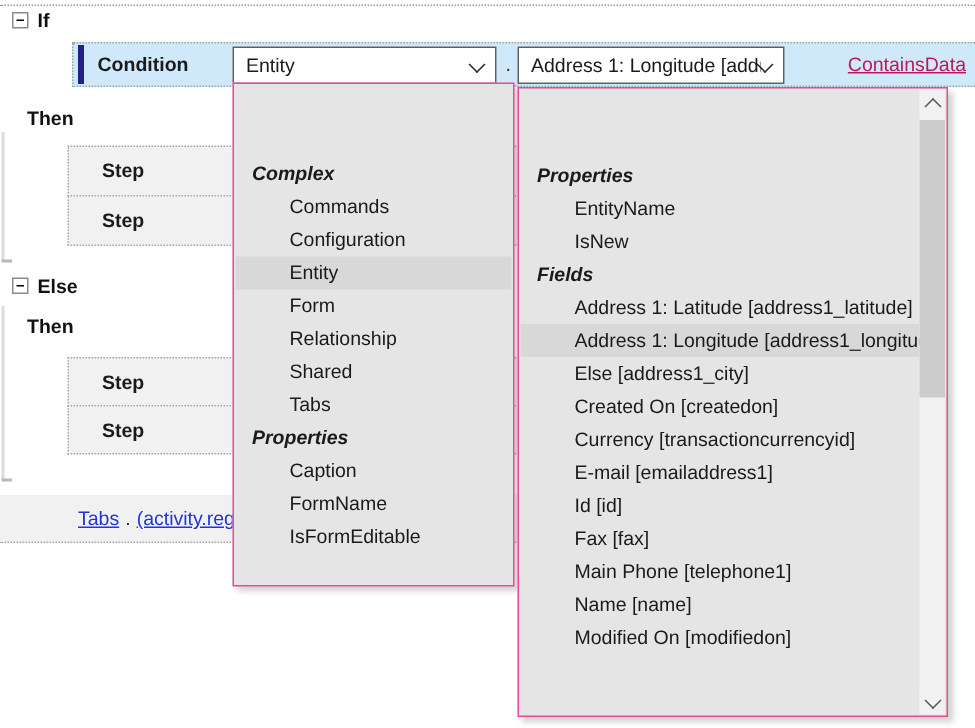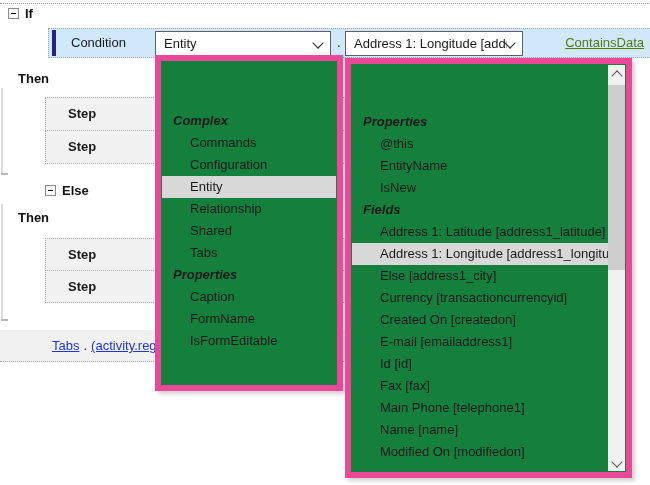--- a/index.html
+++ b/index.html
@@ -20,54 +20,54 @@
   
   .tree-line{position:absolute;left:1px;width:2px;background:#dcdcdc;}
   .tree-tick{position:absolute;left:1px;width:7px;height:2px;background:#b7b7b7;}
 
   
   .cond-row{
     left:48px;top:28px;width:602px;height:30px;box-sizing:border-box;
     background:#cfe9fb;border:1px dotted #9aa7b1;border-right:none;
   }
   .navy-bar{position:absolute;left:3px;top:1px;bottom:1px;width:4px;background:#212189;}
-  .cond-label{position:absolute;left:22px;top:0;line-height:28px;font-weight:normal;}
+  .cond-label{position:absolute;left:16px;top:0;line-height:28px;font-weight:bold;}
 
   .combo{
     position:absolute;top:2px;height:25px;box-sizing:border-box;
     background:#fff;border:1px solid #5f5f5f;cursor:default;
   }
   .combo-text{position:absolute;left:8px;top:0;right:15px;line-height:23px;white-space:nowrap;overflow:hidden;}
   .chev{display:inline-block;width:7px;height:7px;border-right:1px solid #222;border-bottom:1px solid #222;transform:rotate(45deg);}
   .combo .chev{position:absolute;right:8px;top:7px;}
   .dot-sep{position:absolute;top:0;line-height:28px;color:#222;}
   .link{text-decoration:underline;cursor:pointer;}
-  .contains-link{position:absolute;right:6px;top:0;line-height:28px;color:#4d7c0f;}
+  .contains-link{position:absolute;right:6px;top:0;line-height:28px;color:#be185d;}
 
   
   .gray-row{
     background:#f1f1f1;border:1px dotted #a8a8a8;box-sizing:border-box;
   }
   .step-row{left:45px;width:511px;height:34px;}
   .step-label{line-height:32px;padding-left:22px;font-weight:bold;}
   .footer-band{left:0;top:330px;width:556px;height:32px;background:#f1f1f1;border:none;border-bottom:1px dotted #a8a8a8;box-sizing:border-box;}
   .footer-text{line-height:31px;padding-left:52px;white-space:nowrap;overflow:hidden;}
   .footer-text .link{color:#2135d6;}
   .footer-dot{color:#222;margin:0 4px;}
 
   
   .panel{
-    position:absolute;background:#15803d;border:6px solid #ec4899;box-sizing:border-box;
+    position:absolute;background:#e5e5e5;border:1px solid #ec4899;box-sizing:border-box;
     box-shadow:3px 3px 4px rgba(0,0,0,0.18);z-index:10;overflow:hidden;
   }
   .left-panel{left:155px;top:55px;width:188px;height:336px;padding-top:48px;}
   .right-panel{left:345px;top:58px;width:287px;height:420px;padding-top:46px;}
   .right-list{position:absolute;left:1px;top:47px;right:18px;}
   .left-list{position:absolute;left:1px;top:49px;right:1px;}
-  .dd-row{height:22px;line-height:22px;white-space:nowrap;overflow:hidden;padding-left:28px;cursor:default;}
+  .dd-row{height:22px;line-height:22px;white-space:nowrap;overflow:hidden;padding-left:36px;cursor:default;}
   .dd-row.hdr{font-weight:bold;font-style:italic;padding-left:11px;}
   .dd-row.sel{background:#d8d8d8;}
 
   
   .scrollbar{position:absolute;top:1px;right:1px;bottom:1px;width:17px;background:#f1f1f1;}
   .sb-btn{position:absolute;left:0;width:17px;height:17px;background:#f1f1f1;cursor:pointer;}
   .sb-btn.up{top:0;}
   .sb-btn.down{bottom:0;}
   .sb-btn .chev{position:absolute;left:5px;border-color:#565656;}
   .sb-btn.up .chev{top:7px;transform:rotate(225deg);}
@@ -112,21 +112,21 @@
 
   <div class="abs blk-label" style="left:18px;top:71px;">Then</div>
 
   <div class="abs gray-row step-row" style="top:97px;">
     <div class="step-label">Step</div>
   </div>
   <div class="abs gray-row step-row" style="top:130px;">
     <div class="step-label">Step</div>
   </div>
 
-  <div class="abs tree-row" style="left:8px;top:183px;margin-left:37px;">
+  <div class="abs tree-row" style="left:8px;top:183px;">
     <span class="minus-box"></span>
     <span class="blk-label">Else</span>
   </div>
 
   <div class="abs blk-label" style="left:18px;top:210px;">Then</div>
 
   <div class="abs gray-row step-row" style="top:238px;height:33px;">
     <div class="step-label">Step</div>
   </div>
   <div class="abs gray-row step-row" style="top:270px;height:33px;">
@@ -138,42 +138,42 @@
       <span class="link">Tabs</span><span class="footer-dot">.</span><span class="link">(activity.regar</span>
     </div>
   </div>
 
   <div class="panel left-panel">
     <div class="left-list">
       <div class="dd-row hdr">Complex</div>
       <div class="dd-row">Commands</div>
       <div class="dd-row">Configuration</div>
       <div class="dd-row sel">Entity</div>
+      <div class="dd-row">Form</div>
       <div class="dd-row">Relationship</div>
       <div class="dd-row">Shared</div>
       <div class="dd-row">Tabs</div>
       <div class="dd-row hdr">Properties</div>
       <div class="dd-row">Caption</div>
       <div class="dd-row">FormName</div>
       <div class="dd-row">IsFormEditable</div>
     </div>
   </div>
 
   <div class="panel right-panel">
     <div class="right-list">
       <div class="dd-row hdr">Properties</div>
-      <div class="dd-row">@this</div>
       <div class="dd-row">EntityName</div>
       <div class="dd-row">IsNew</div>
       <div class="dd-row hdr">Fields</div>
       <div class="dd-row">Address 1: Latitude [address1_latitude]</div>
       <div class="dd-row sel">Address 1: Longitude [address1_longitude]</div>
       <div class="dd-row">Else [address1_city]</div>
+      <div class="dd-row">Created On [createdon]</div>
       <div class="dd-row">Currency [transactioncurrencyid]</div>
-      <div class="dd-row">Created On [createdon]</div>
       <div class="dd-row">E-mail [emailaddress1]</div>
       <div class="dd-row">Id [id]</div>
       <div class="dd-row">Fax [fax]</div>
       <div class="dd-row">Main Phone [telephone1]</div>
       <div class="dd-row">Name [name]</div>
       <div class="dd-row">Modified On [modifiedon]</div>
     </div>
     <div class="scrollbar">
       <div class="sb-btn up">
           <span class="chev"></span>

